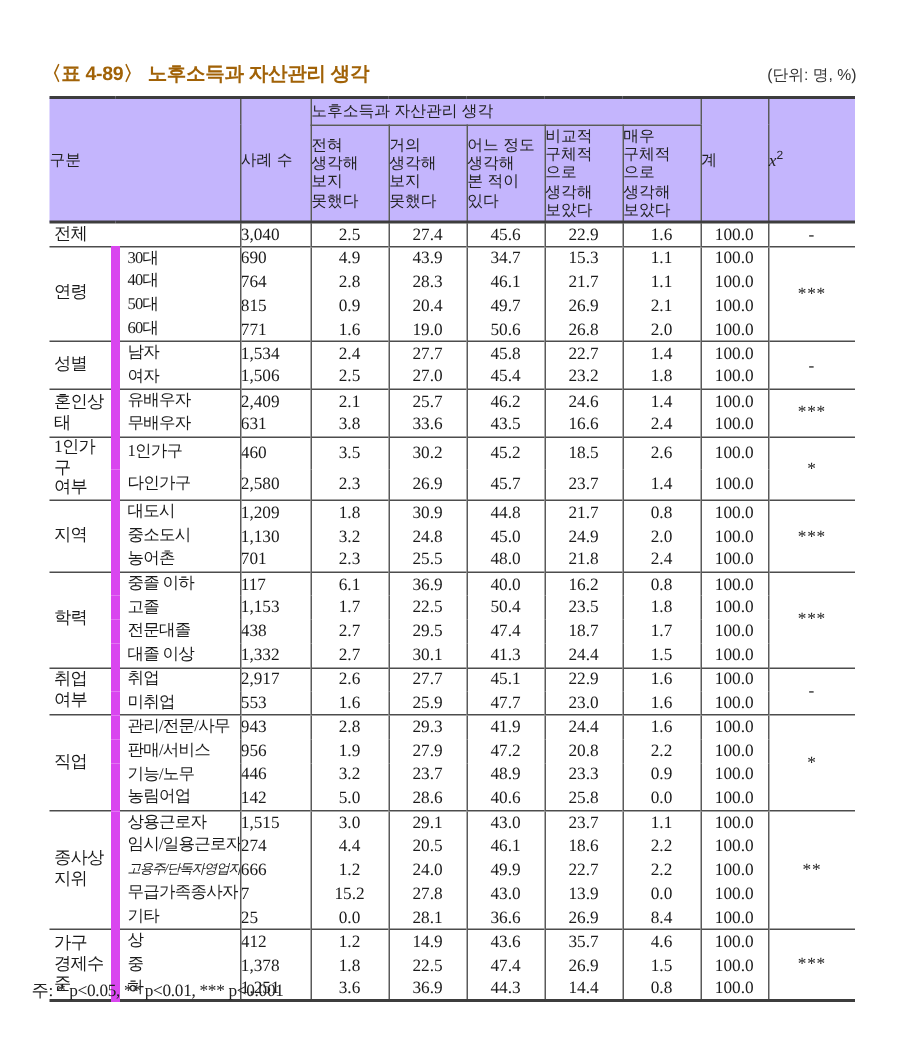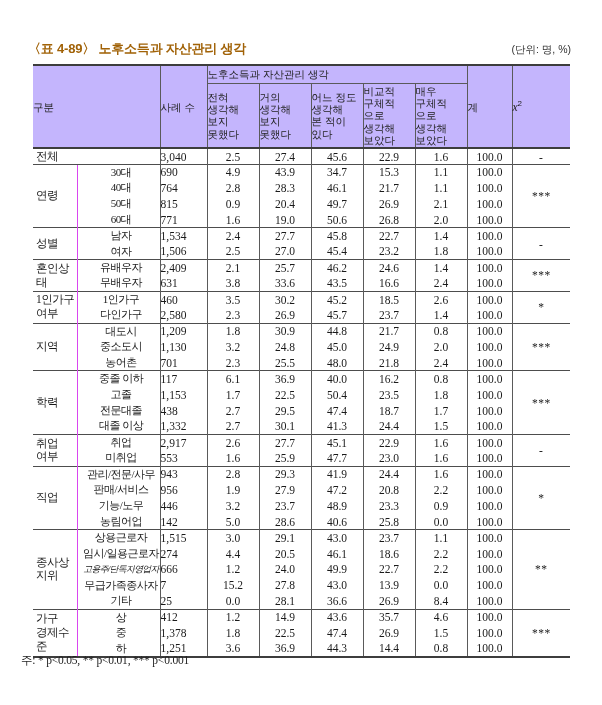--- a/index.html
+++ b/index.html
@@ -75,22 +75,22 @@
   tbody tr.group-first td { border-top: 1px solid #4d4d4d; }
   td.cat {
     text-align: left;
     padding-left: 3px;
     white-space: pre-line;
     line-height: 1.2;
     letter-spacing: -0.5px;
     margin-top: 44px;
   }
   td.sub {
-    border-left: 1px solid #d946ef;
-    text-align: center;
+    border-left: 6px solid #d946ef;
+    text-align: left;
     padding-left: 5px;
     white-space: nowrap;
     letter-spacing: -0.5px;
     font-size: 11px;
   }
   td.sub.condensed { font-size: 9px; letter-spacing: -0.8px; font-style: italic; }
   td.num { border-left: 1px solid #5a5a5a; }
   td.n { text-align: left; padding-right: 7px; }
   td.val, td.total { text-align: center; }
   td.sig { border-left: 1px solid #5a5a5a; text-align: center; letter-spacing: 0.5px; }

